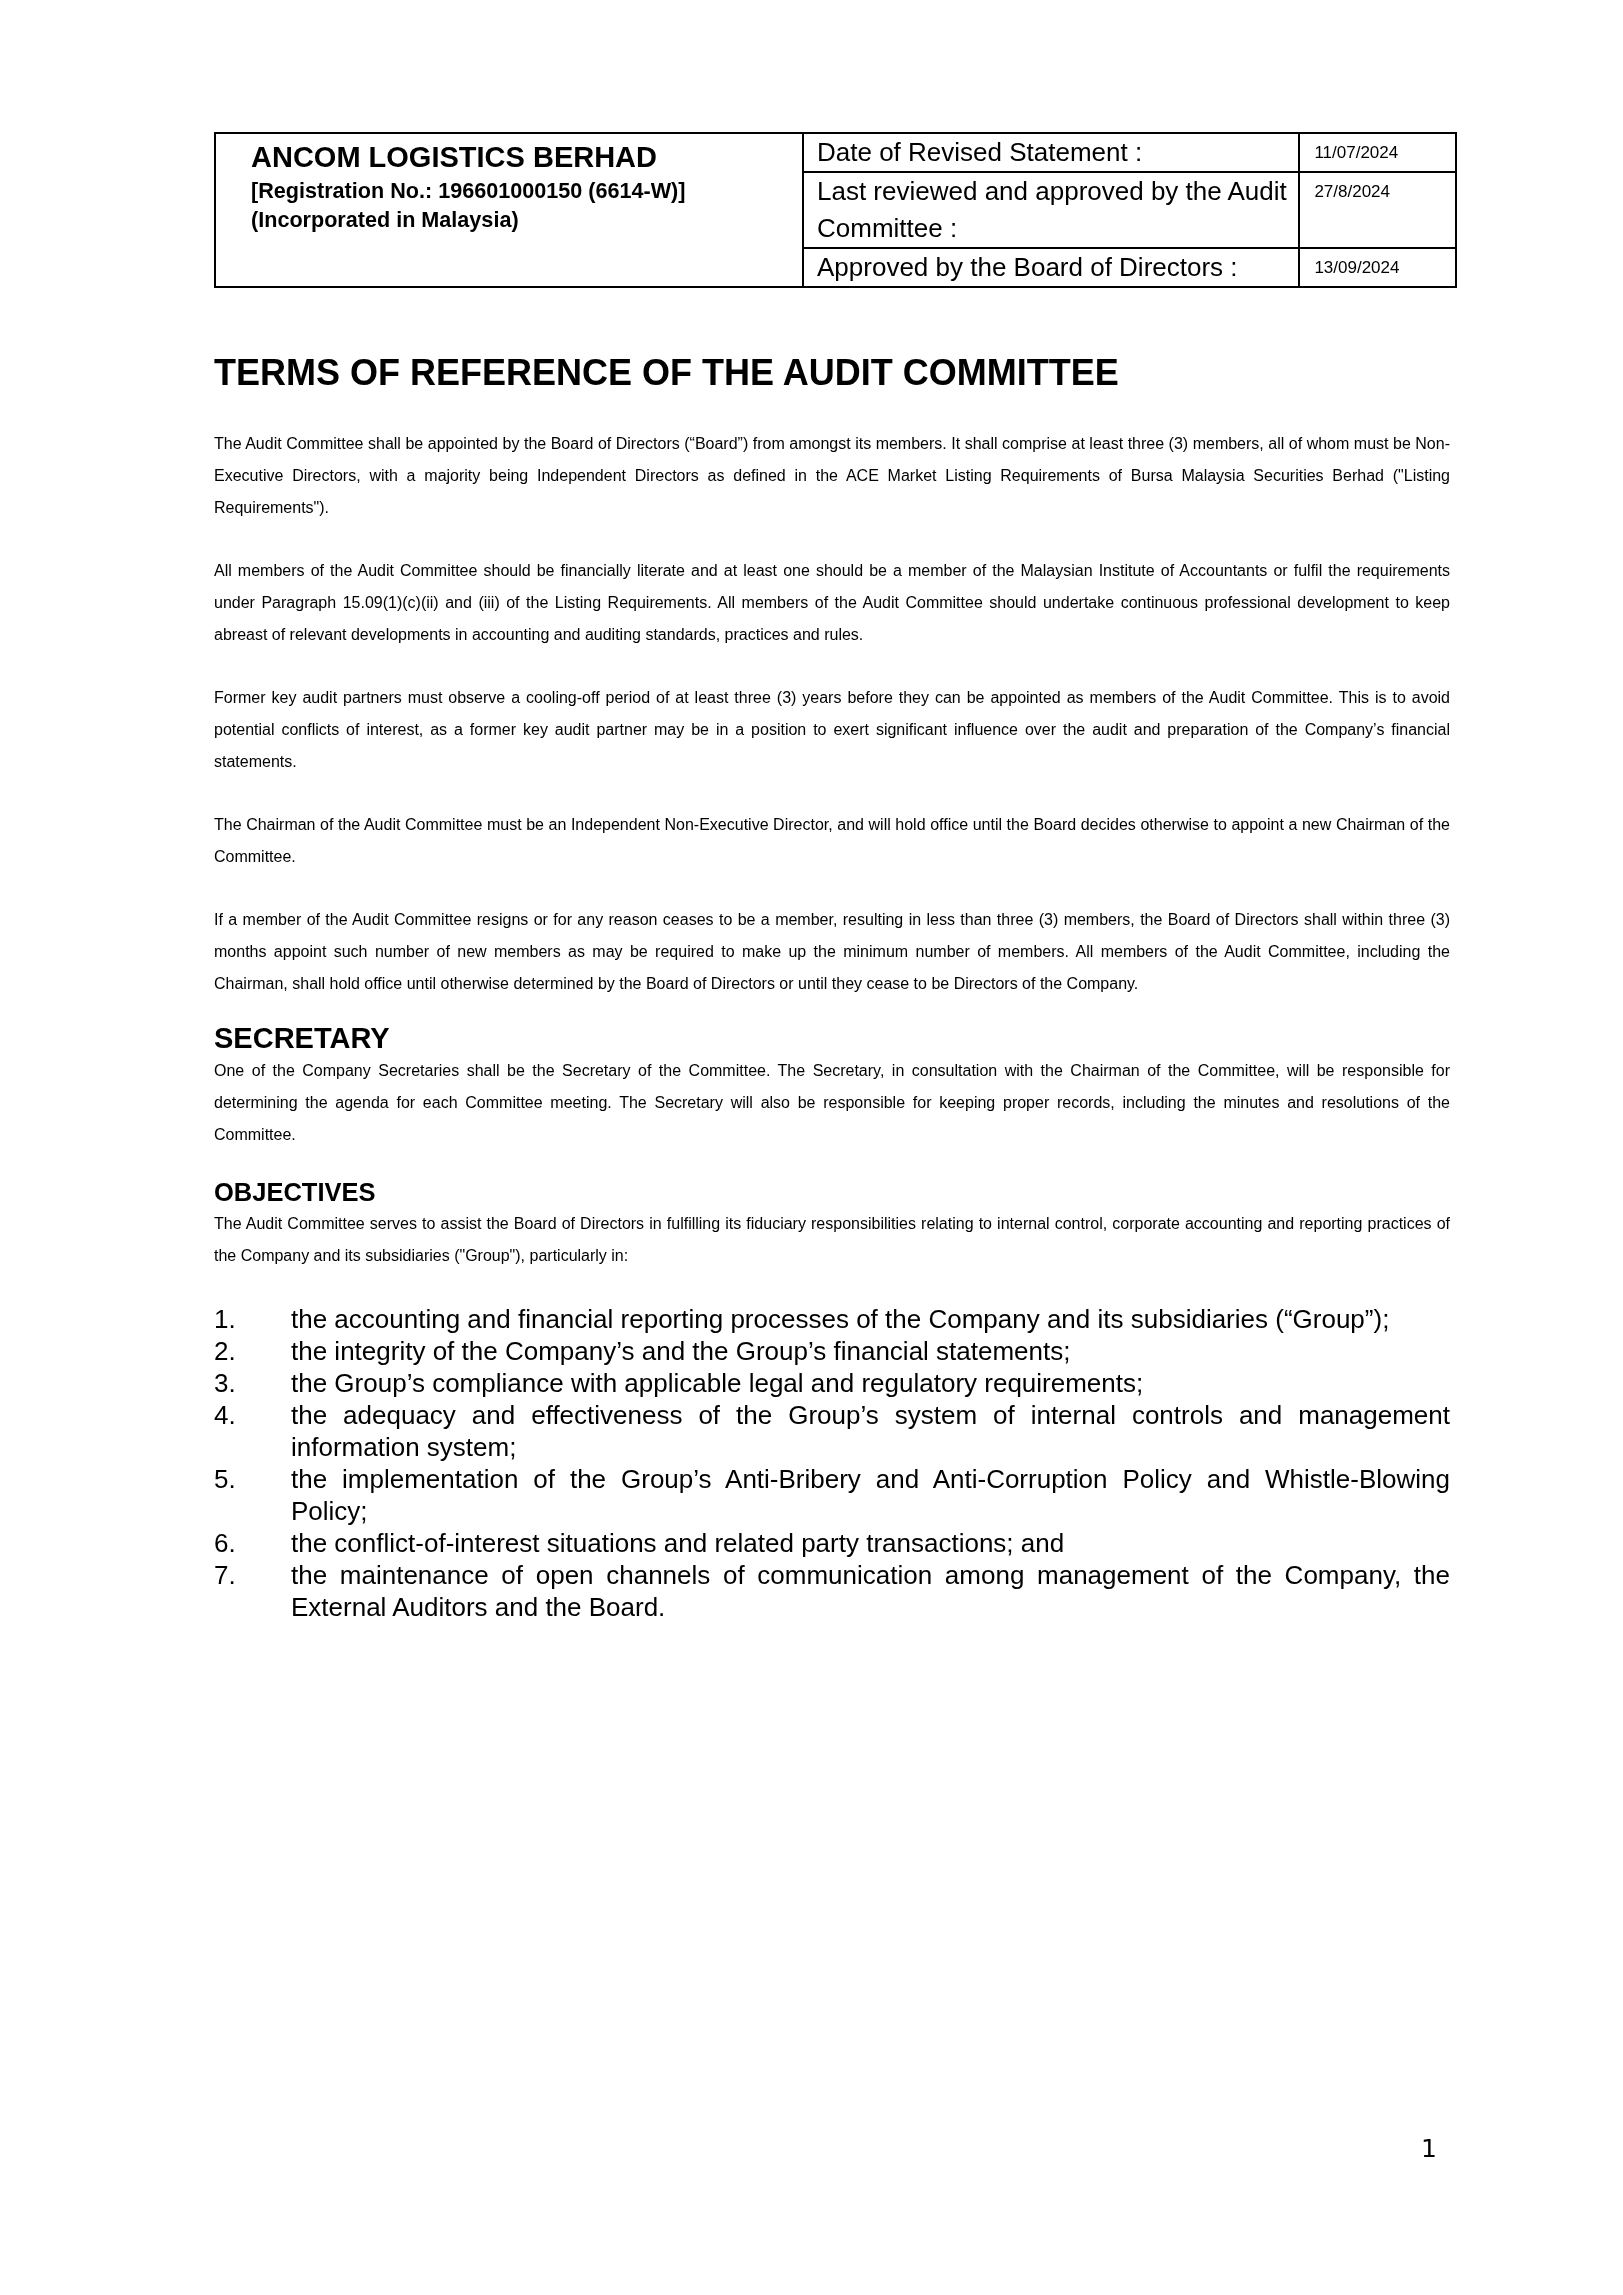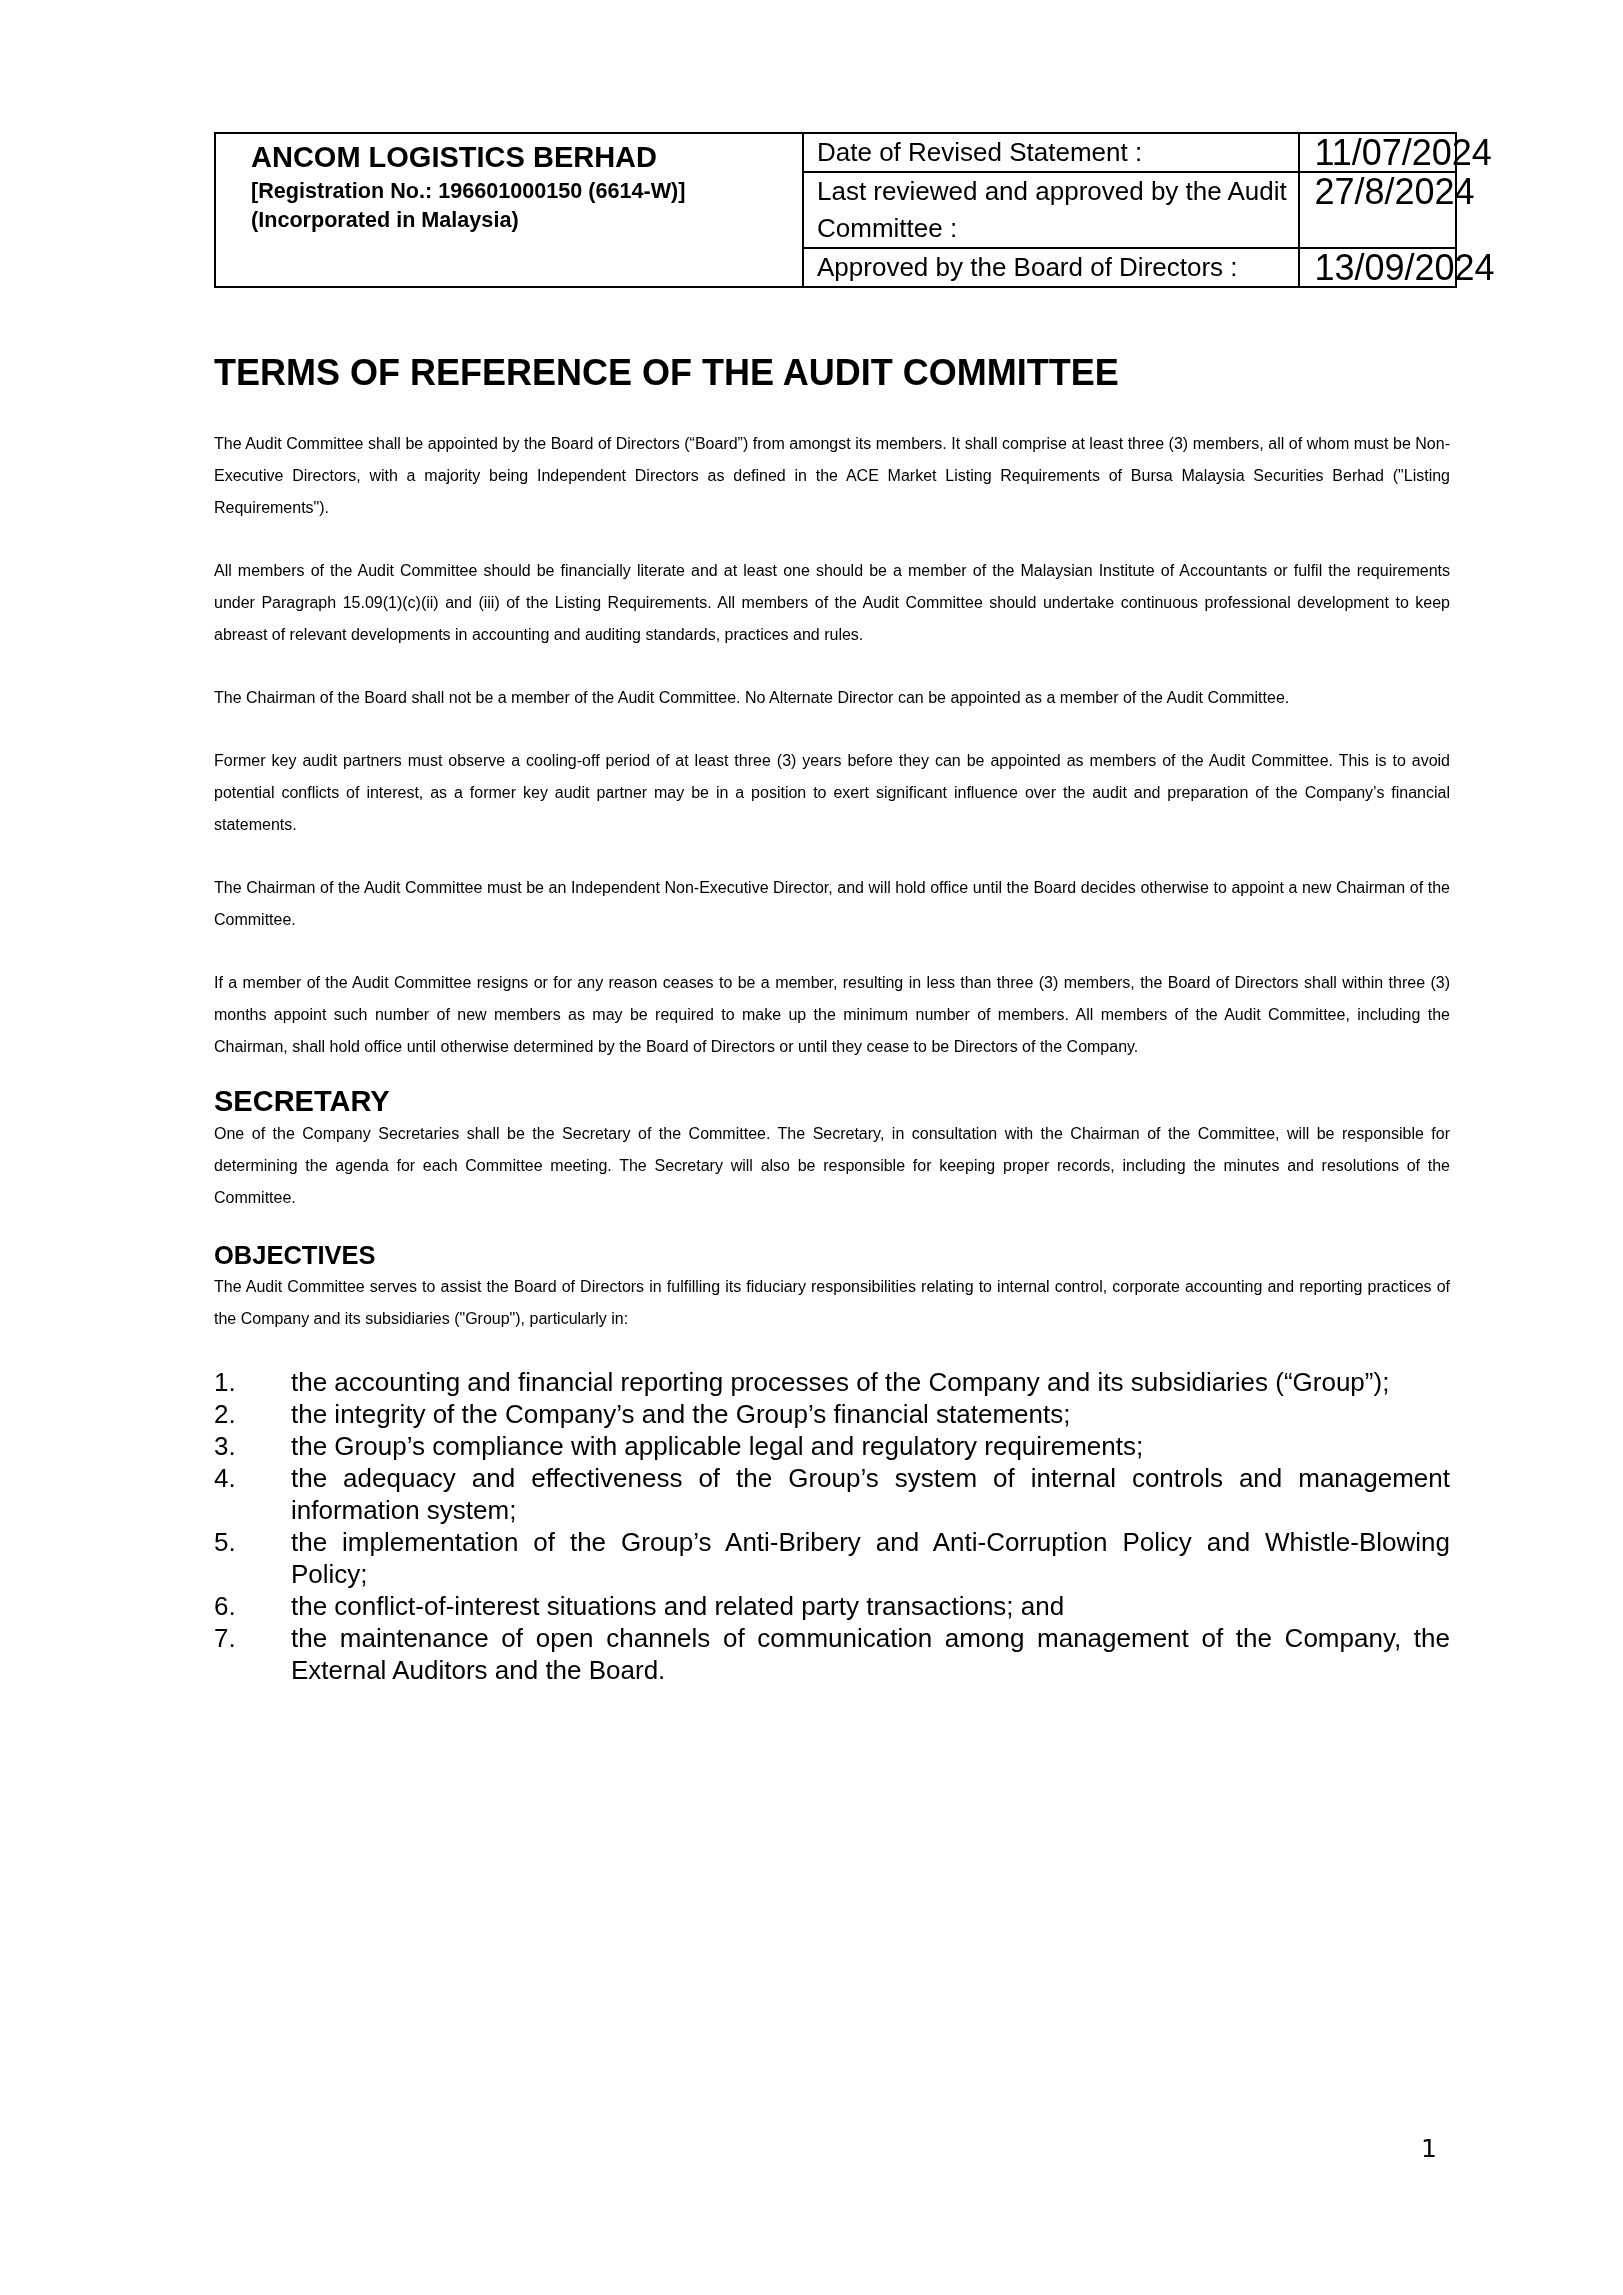--- a/index.html
+++ b/index.html
@@ -10,21 +10,21 @@
   .page { position: absolute; left: 16px; top: 0; width: 1623px; height: 2295px; }
 
   
   .hdr-table {
     position: absolute; left: 198px; top: 132px; width: 1243px;
     border-collapse: collapse; table-layout: fixed;
   }
   .hdr-table td { border: 2.6px solid #000; vertical-align: top; padding: 0; }
   .hdr-company { width: 551px; padding: 3.9px 0 0 35px !important; }
   .hdr-label { width: 481px; font-size: 26px; line-height: 37px; padding: 0 0 0 13px !important; border-radius: 6px; }
-  .hdr-value { font-size: 36px; line-height: 37px; padding: 0 0 0 14.4px !important; }
+  .hdr-value { font-size: 17px; line-height: 37px; padding: 0 0 0 14.4px !important; }
   .company-name { font-weight: bold; font-size: 29px; line-height: 38px; }
   .company-sub { font-weight: bold; font-size: 21.6px; line-height: 29px; }
 
   
   .content { position: absolute; left: 198px; top: 353px; width: 1236px; }
   .doc-title { font-weight: bold; font-size: 36px; line-height: 39px; margin: 0 0 36px 0; }
   .sec-h { font-weight: bold; font-size: 25.5px; line-height: 31px; margin: 0; }
   .sec-h.big { font-size: 29px; line-height: 34px; }
   p.para {
     font-size: 16px; line-height: 32px; margin: 0 0 31px 0;
@@ -70,21 +70,20 @@
     </tr>
   </tbody>
     </table>
 
   <div class="content">
     <h1 class="doc-title">TERMS OF REFERENCE OF THE AUDIT COMMITTEE</h1>
 
     <div class="section">
       <p class="para">The Audit Committee shall be appointed by the Board of Directors (“Board”) from amongst its members. It shall comprise at least three (3) members, all of whom must be Non-Executive Directors, with a majority being Independent Directors as defined in the ACE Market Listing Requirements of Bursa Malaysia Securities Berhad ("Listing Requirements").</p>
       <p class="para">All members of the Audit Committee should be financially literate and at least one should be a member of the Malaysian Institute of Accountants or fulfil the requirements under Paragraph 15.09(1)(c)(ii) and (iii) of the Listing Requirements. All members of the Audit Committee should undertake continuous professional development to keep abreast of relevant developments in accounting and auditing standards, practices and rules.</p>
-      <p class="para">The Chairman of the Board shall not be a member of the Audit Committee. No Alternate Director can be appointed as a member of the Audit Committee.</p>
       <p class="para">Former key audit partners must observe a cooling-off period of at least three (3) years before they can be appointed as members of the Audit Committee. This is to avoid potential conflicts of interest, as a former key audit partner may be in a position to exert significant influence over the audit and preparation of the Company’s financial statements.</p>
       <p class="para">The Chairman of the Audit Committee must be an Independent Non-Executive Director, and will hold office until the Board decides otherwise to appoint a new Chairman of the Committee.</p>
       <p class="para" style="margin-bottom:21px">If a member of the Audit Committee resigns or for any reason ceases to be a member, resulting in less than three (3) members, the Board of Directors shall within three (3) months appoint such number of new members as may be required to make up the minimum number of members. All members of the Audit Committee, including the Chairman, shall hold office until otherwise determined by the Board of Directors or until they cease to be Directors of the Company.</p>
     </div>
 
     <div class="section">
       <h2 class="sec-h big">SECRETARY</h2>
       <p class="para" style="margin-bottom:26px">One of the Company Secretaries shall be the Secretary of the Committee. The Secretary, in consultation with the Chairman of the Committee, will be responsible for determining the agenda for each Committee meeting. The Secretary will also be responsible for keeping proper records, including the minutes and resolutions of the Committee.</p>
     </div>
 

